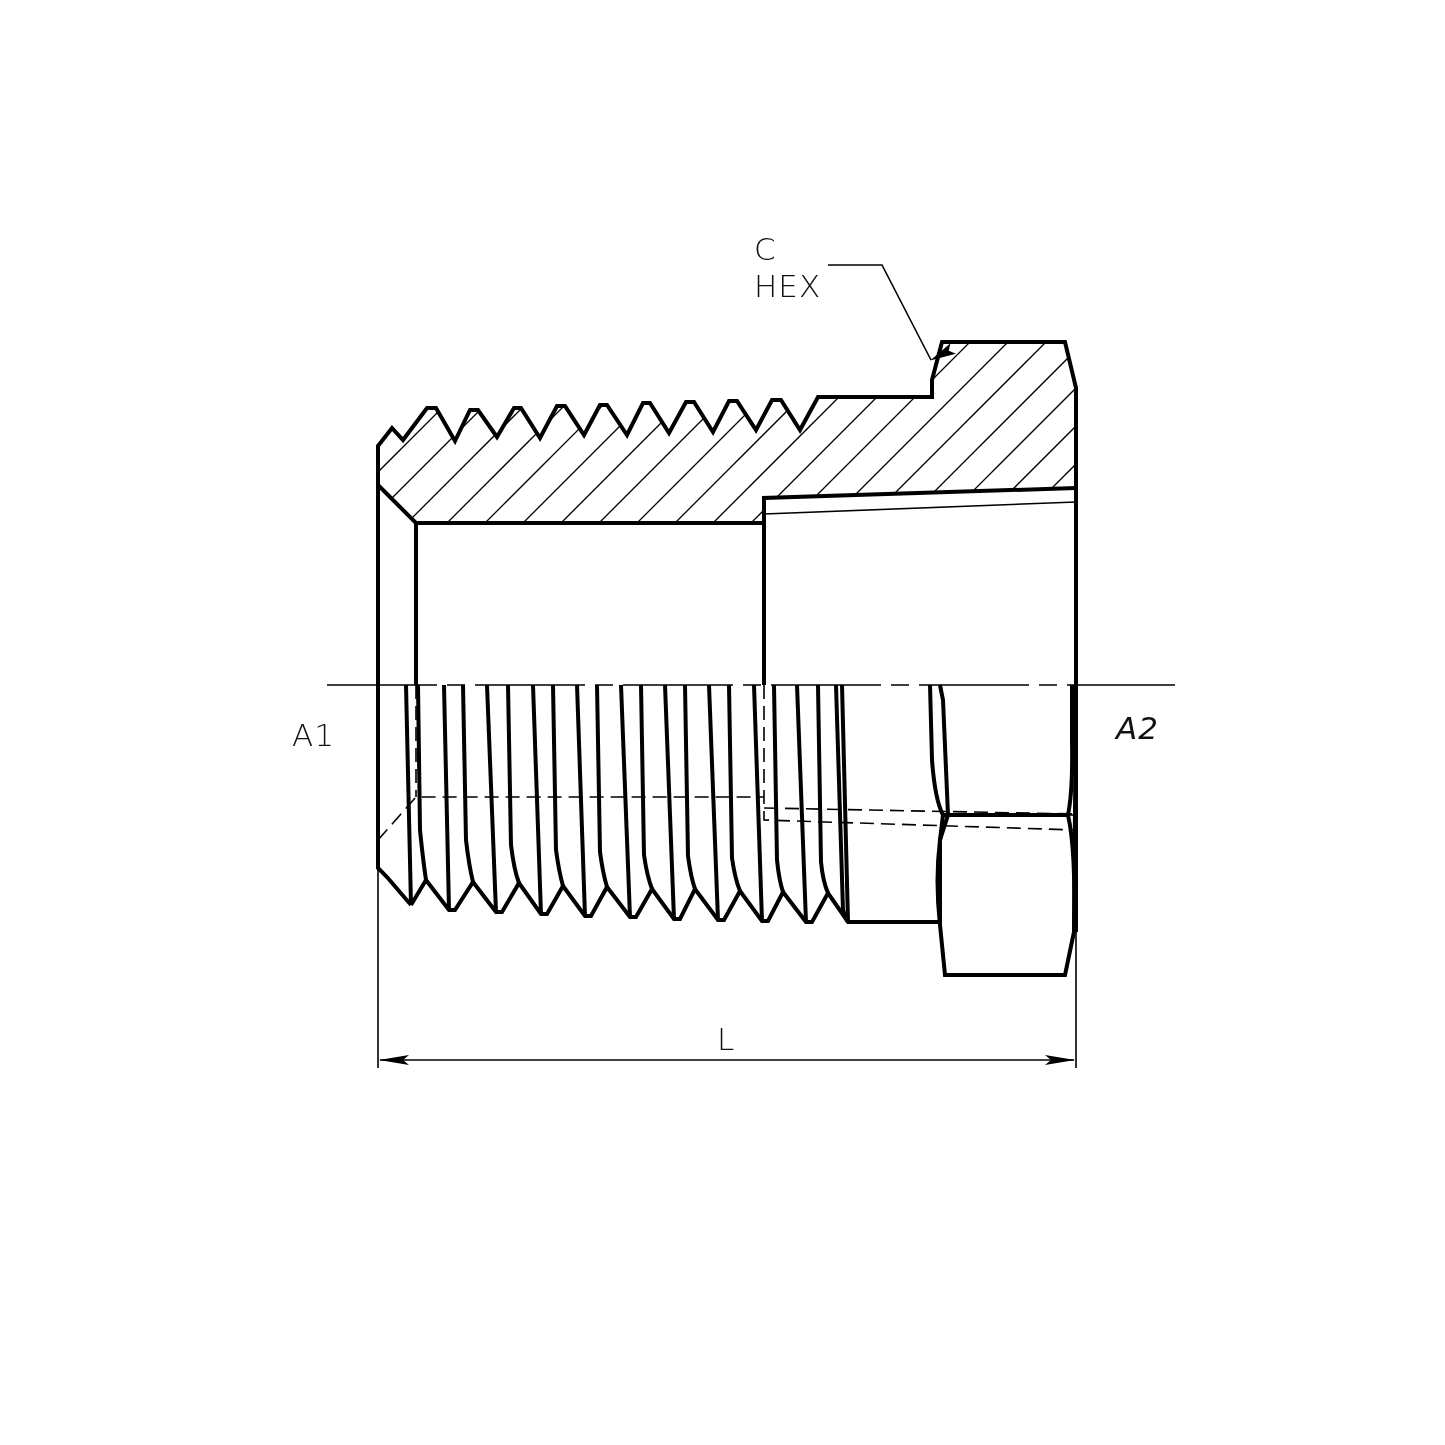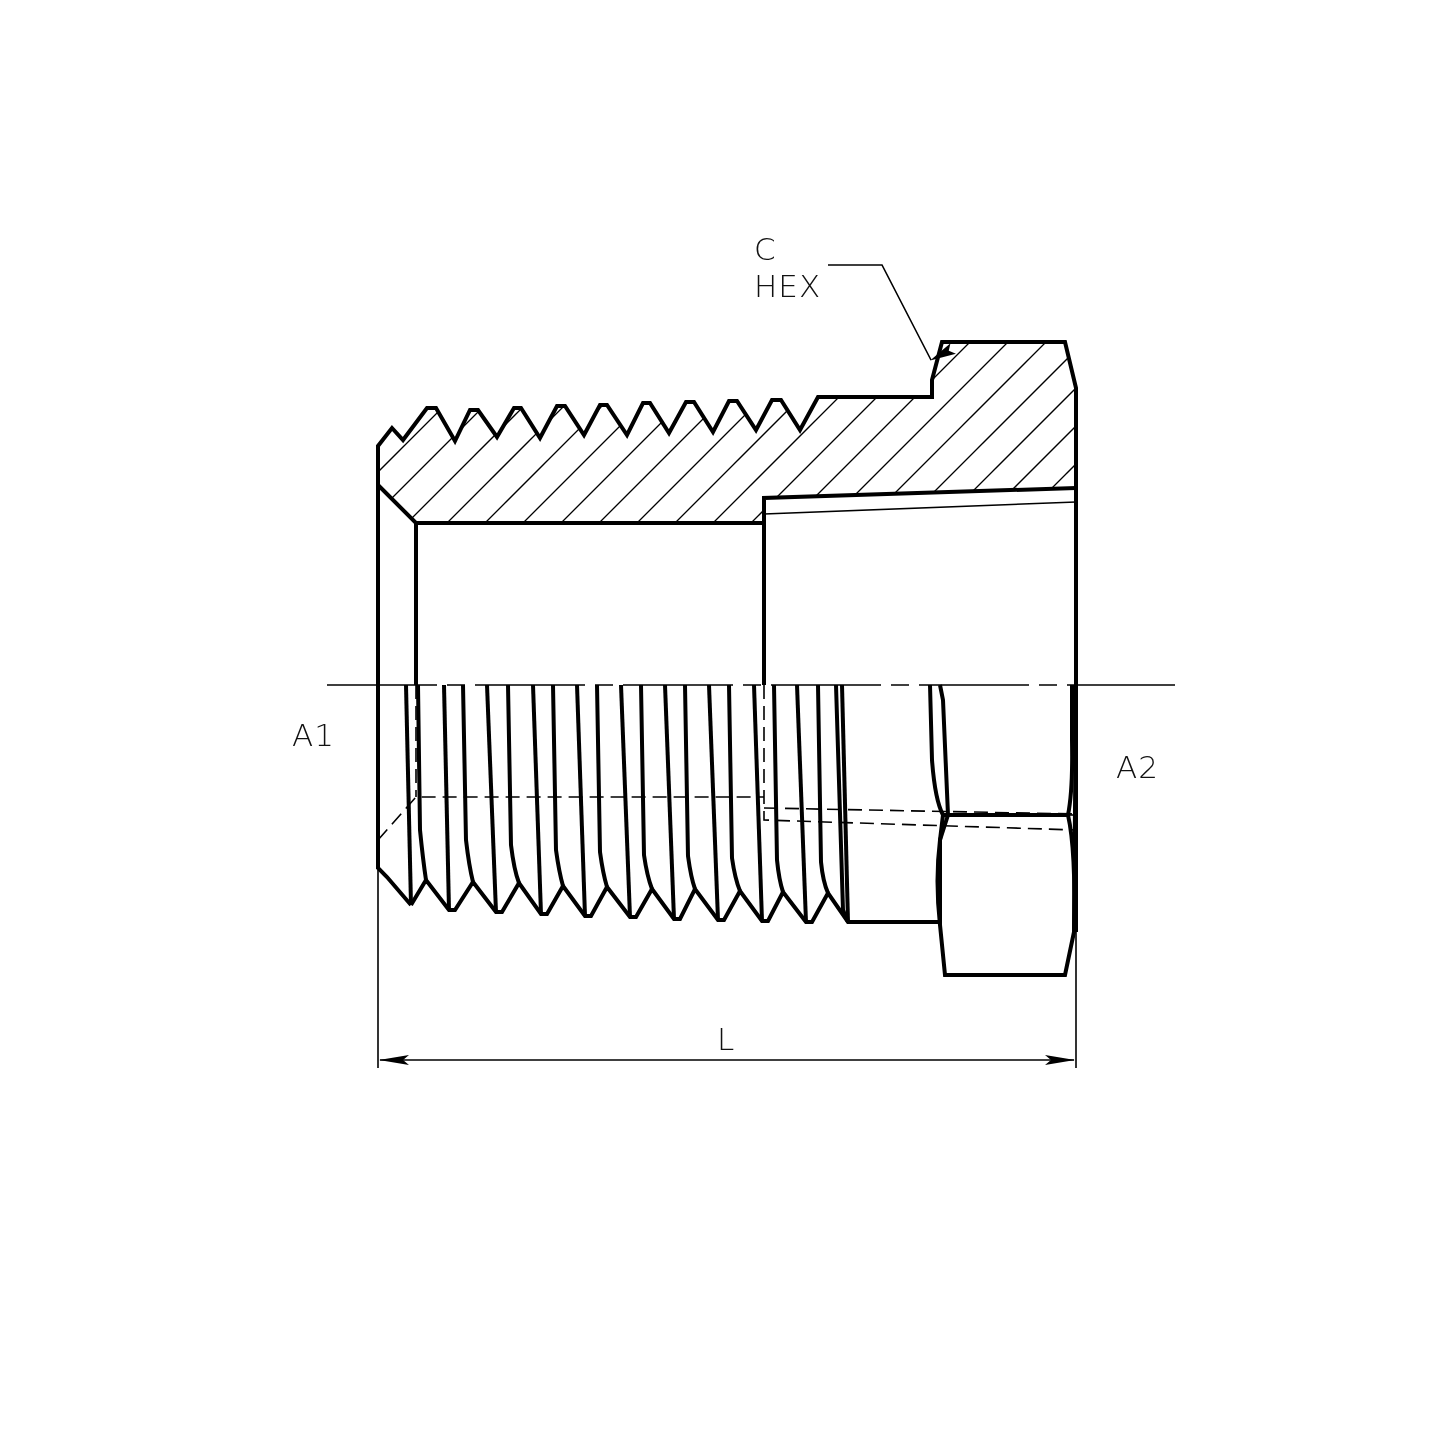--- a/index.html
+++ b/index.html
@@ -123,14 +123,14 @@
   <g>
     <line class="thin" x1="378" y1="870" x2="378" y2="1068"></line>
     <line class="thin" x1="1076" y1="932" x2="1076" y2="1068"></line>
     <line class="thin" x1="380" y1="1060" x2="1074" y2="1060" marker-start="url(#arrowL)" marker-end="url(#arrowR)"></line>
   </g>
 </svg>
 
 <div class="label" style="left:754px; top:234px;">C</div>
 <div class="label" style="left:754px; top:271px;text-align:right;">HEX</div>
 <div class="label" style="left:292px; top:720px;text-align:center;">A1</div>
-<div class="label" style="left:1116px; top:752px;">A2</div>
+<div class="label" style="left:1116px; top:713px;font-style:italic;">A2</div>
 <div class="label" style="left:717px; top:1024px;">L</div>
 
 </body></html>

